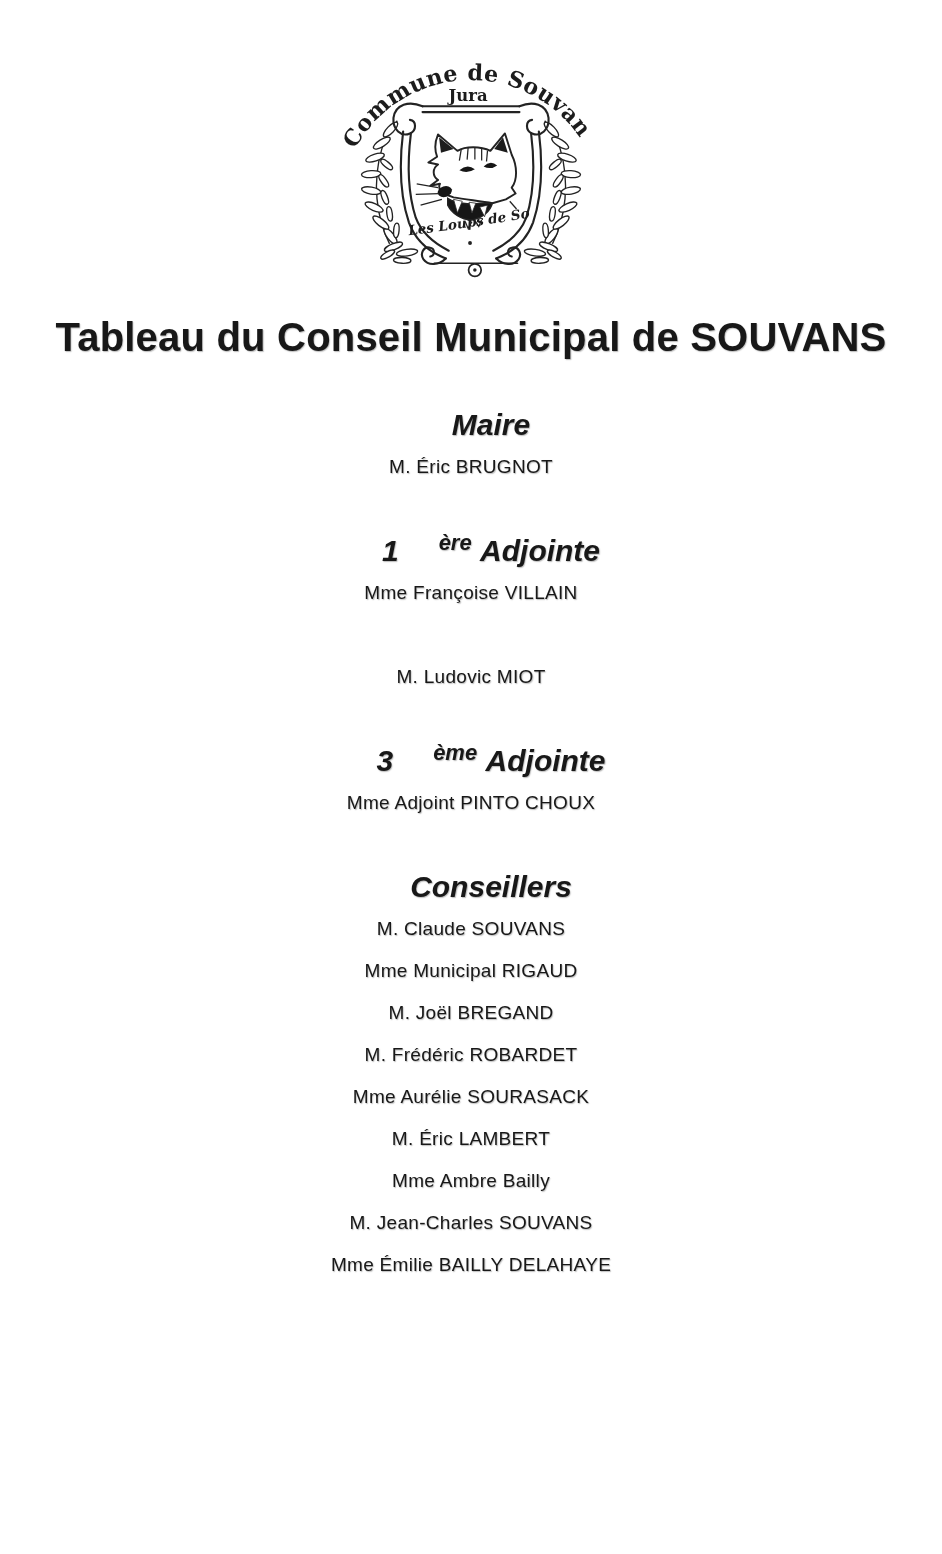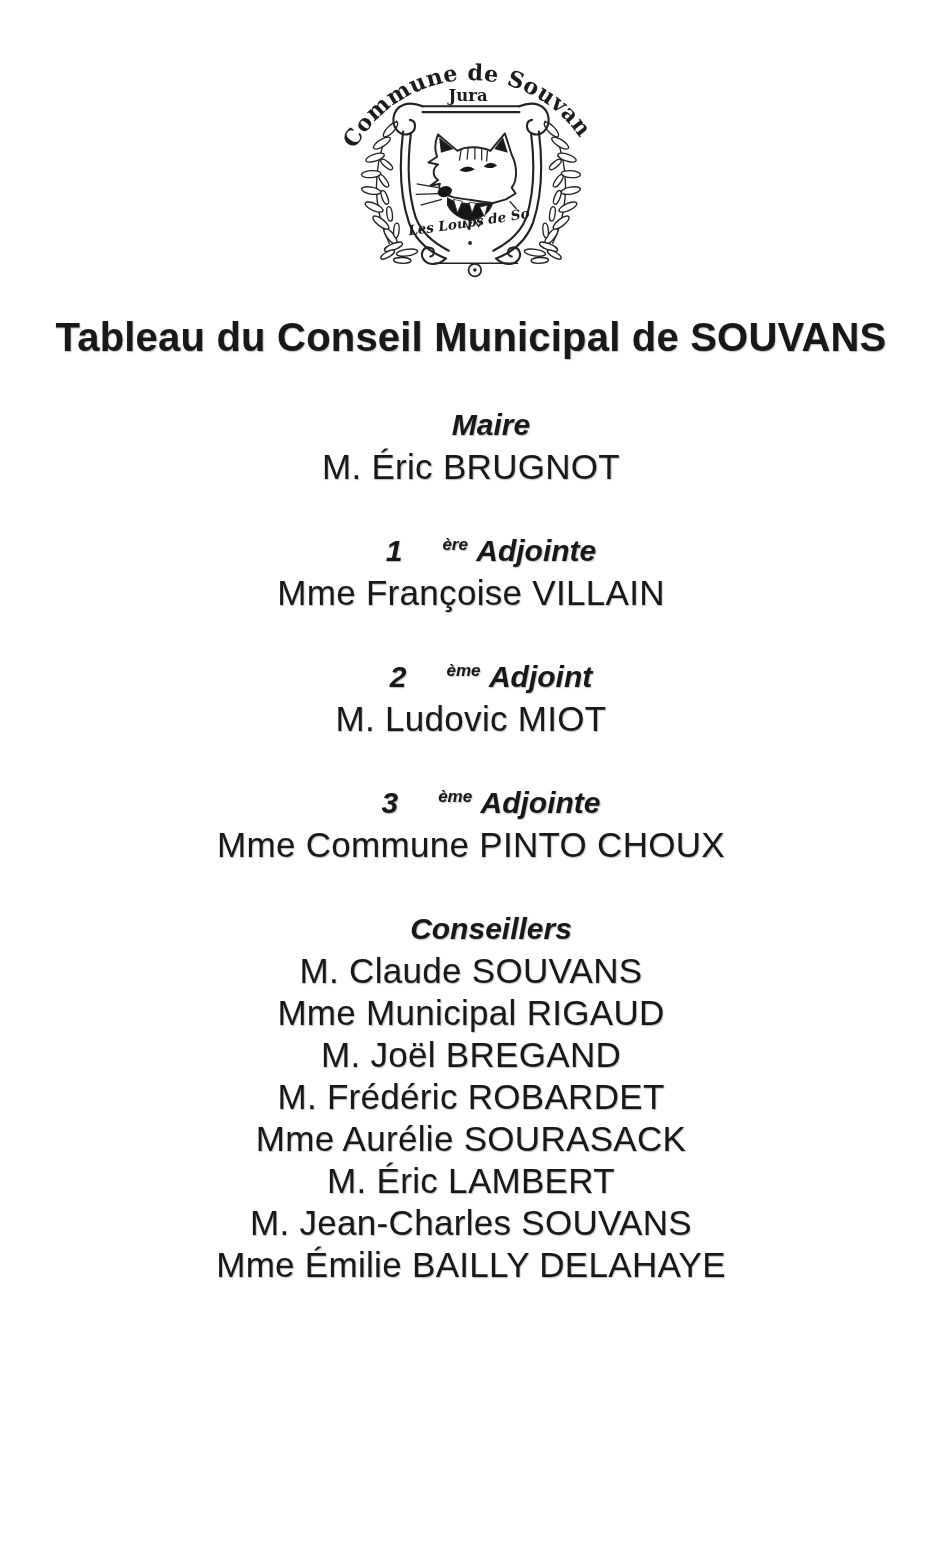--- a/index.html
+++ b/index.html
@@ -31,24 +31,24 @@
   .role-section { margin:0 0 42px 0; }
   .role-heading {
     margin:0;
     font-size:30px;
     line-height:42px;
     font-weight:700;
     font-style:italic;
     text-shadow:0.8px 1px 1.2px rgba(0,0,0,0.28);
     padding-left:40px;
   }
-  .role-heading sup { font-size:17px; line-height:0;margin-left:40px; }
+  .role-heading sup { font-size:22px; line-height:0;margin-left:40px; }
   .role-label.has-prefix { margin-left:0.28em; }
   .member {
-    font-size:35px;
+    font-size:19px;
     line-height:42px;
     letter-spacing:0.3px;
     text-shadow:0.8px 1px 1.2px rgba(0,0,0,0.28);
     text-align:center;
   }
 </style>
 </head>
 <body>
 
 <main class="doc">
@@ -154,41 +154,41 @@
   </section>
 
   <section class="role-section">
     <h2 class="role-heading"><span>1</span><sup>ère</sup><span class="role-label has-prefix">Adjointe</span></h2>
     <div class="members">
           <div class="member">Mme Françoise VILLAIN</div>
         </div>
   </section>
 
   <section class="role-section">
-    <h2 class="role-heading"><span>2</span><sup>ème</sup><span class="role-label has-prefix">Adjoint</span></h2>
     <div class="members">
           <div class="member">M. Ludovic MIOT</div>
         </div>
   </section>
 
   <section class="role-section">
     <h2 class="role-heading"><span>3</span><sup>ème</sup><span class="role-label has-prefix">Adjointe</span></h2>
     <div class="members">
-          <div class="member">Mme Commune PINTO CHOUX</div>
+          <div class="member">Mme Adjoint PINTO CHOUX</div>
         </div>
   </section>
 
 
   <section class="role-section">
     <h2 class="role-heading"><span class="role-label">Conseillers</span></h2>
     <div class="members">
           <div class="member">M. Claude SOUVANS</div>
           <div class="member">Mme Municipal RIGAUD</div>
           <div class="member">M. Joël BREGAND</div>
           <div class="member">M. Frédéric ROBARDET</div>
           <div class="member">Mme Aurélie SOURASACK</div>
           <div class="member">M. Éric LAMBERT</div>
+          <div class="member">Mme Ambre Bailly</div>
           <div class="member">M. Jean-Charles SOUVANS</div>
           <div class="member">Mme Émilie BAILLY DELAHAYE</div>
         </div>
   </section>
 </div>
 </main>
 
 </body></html>

